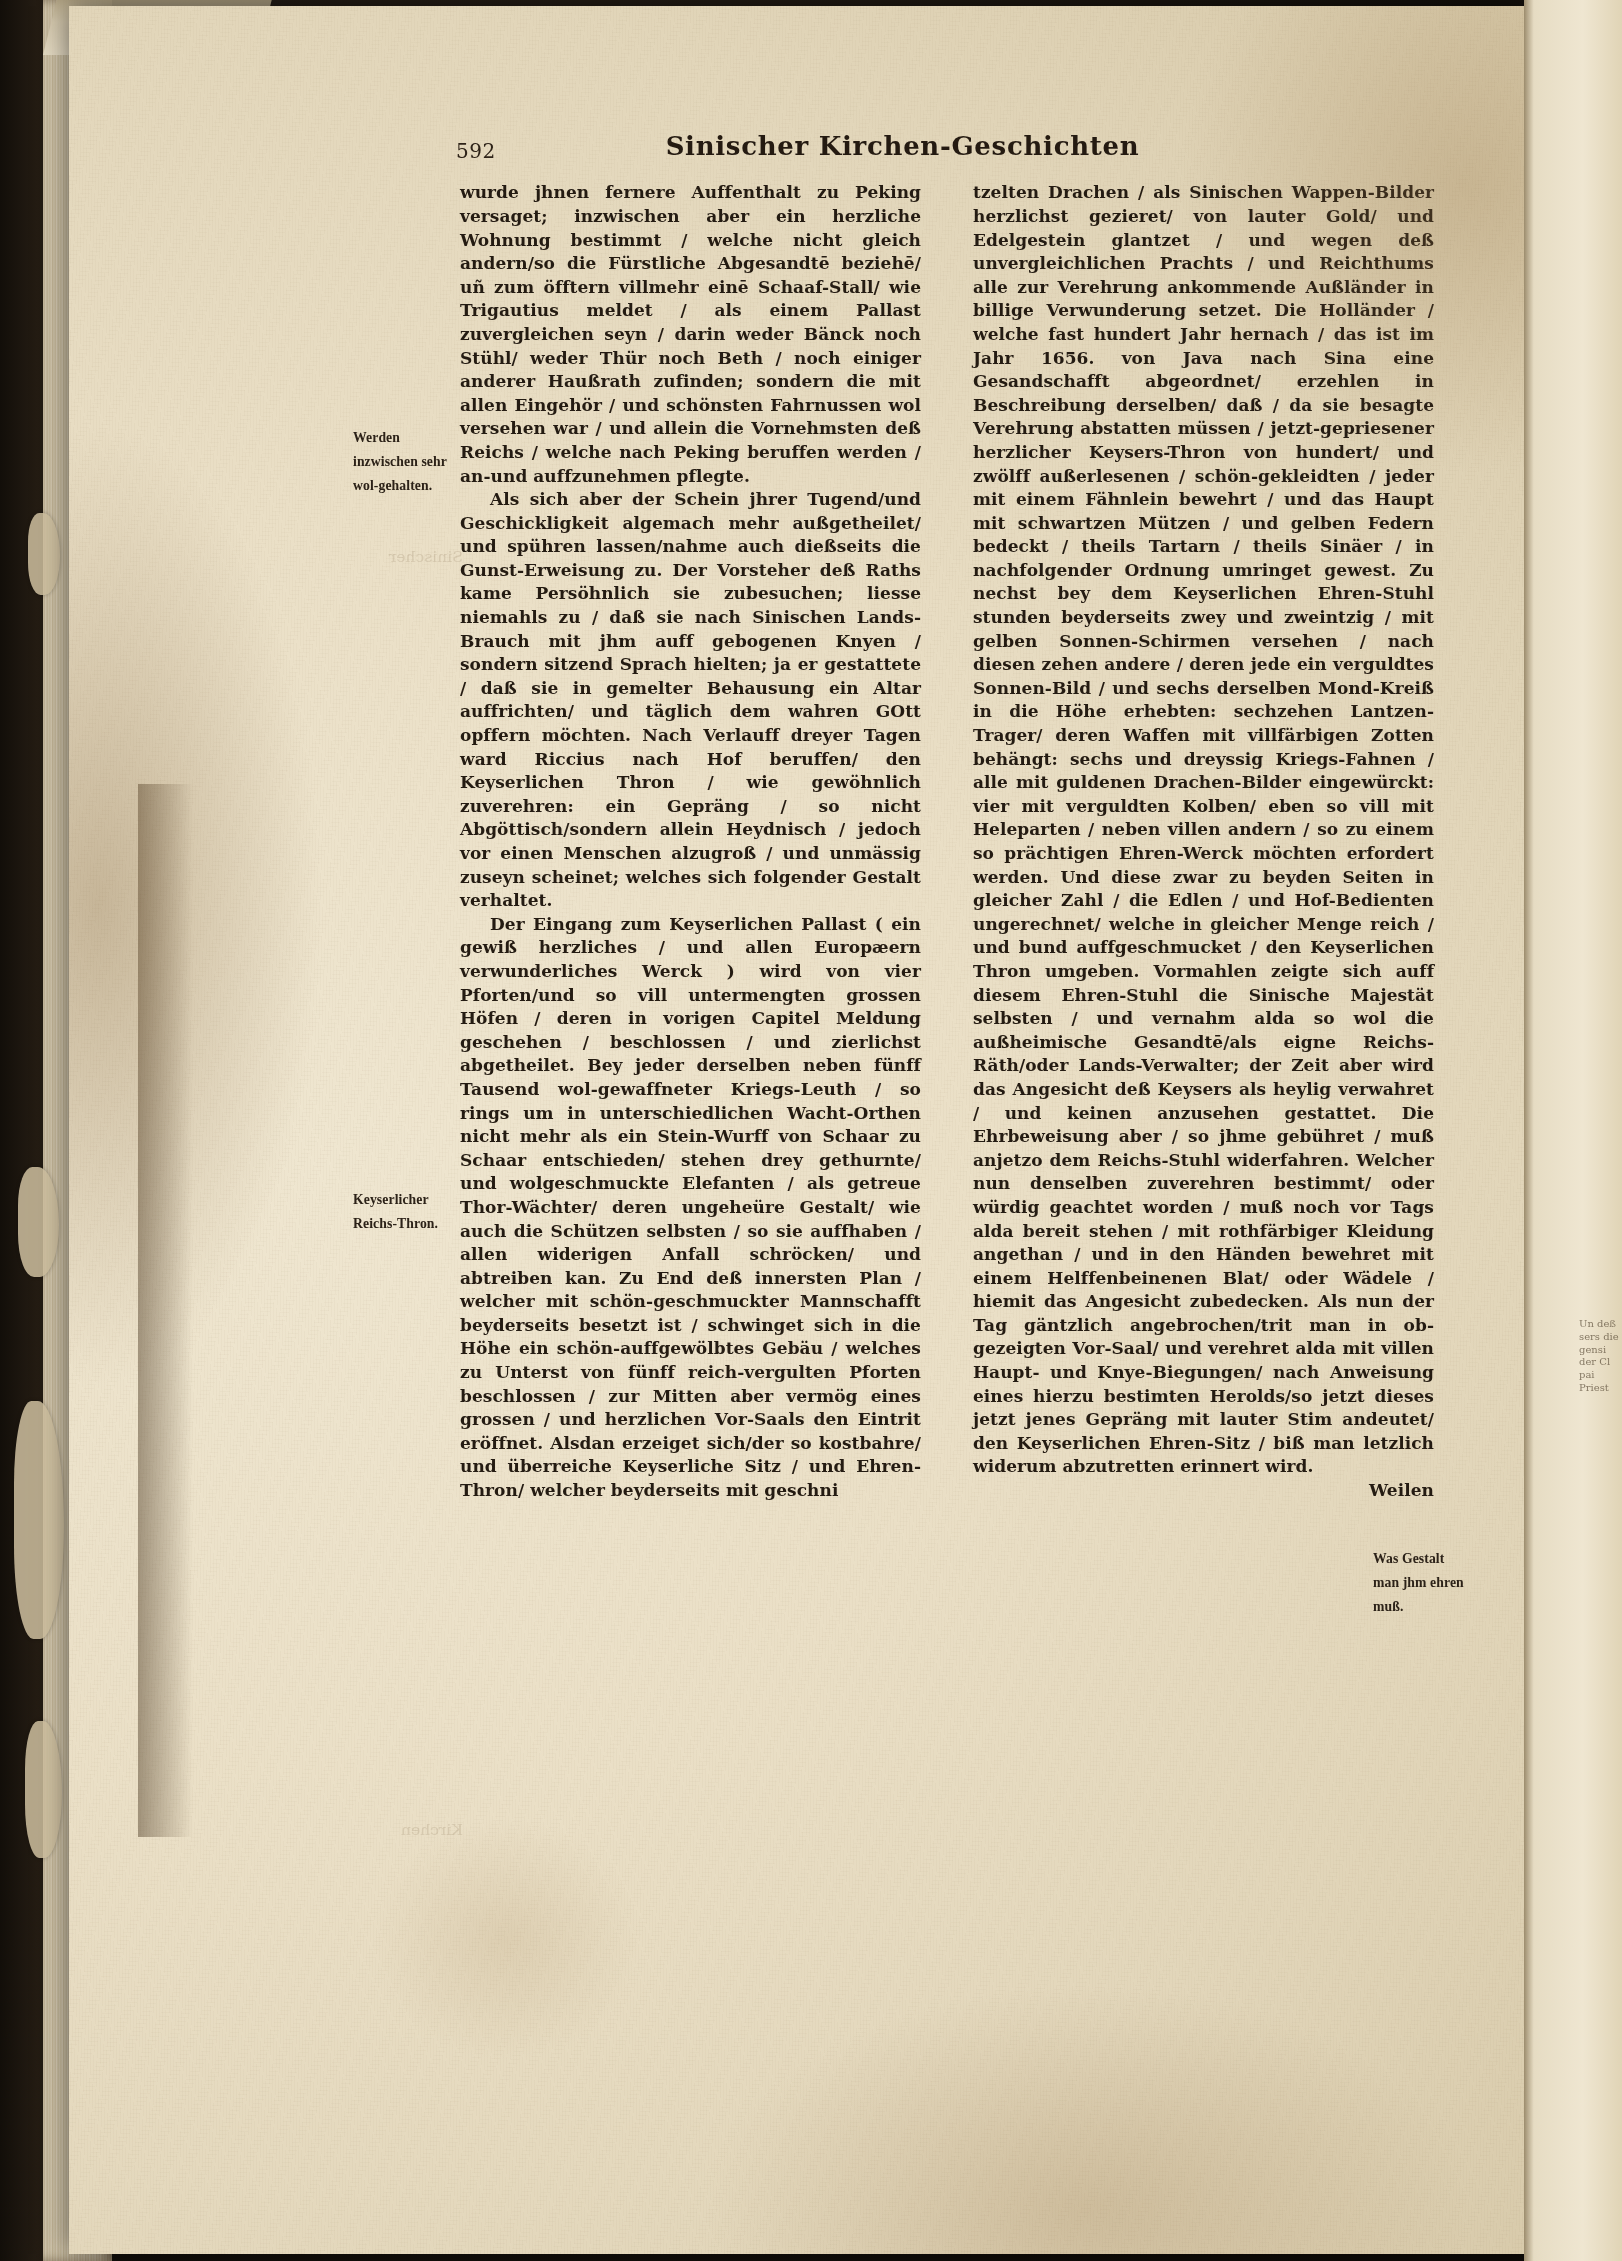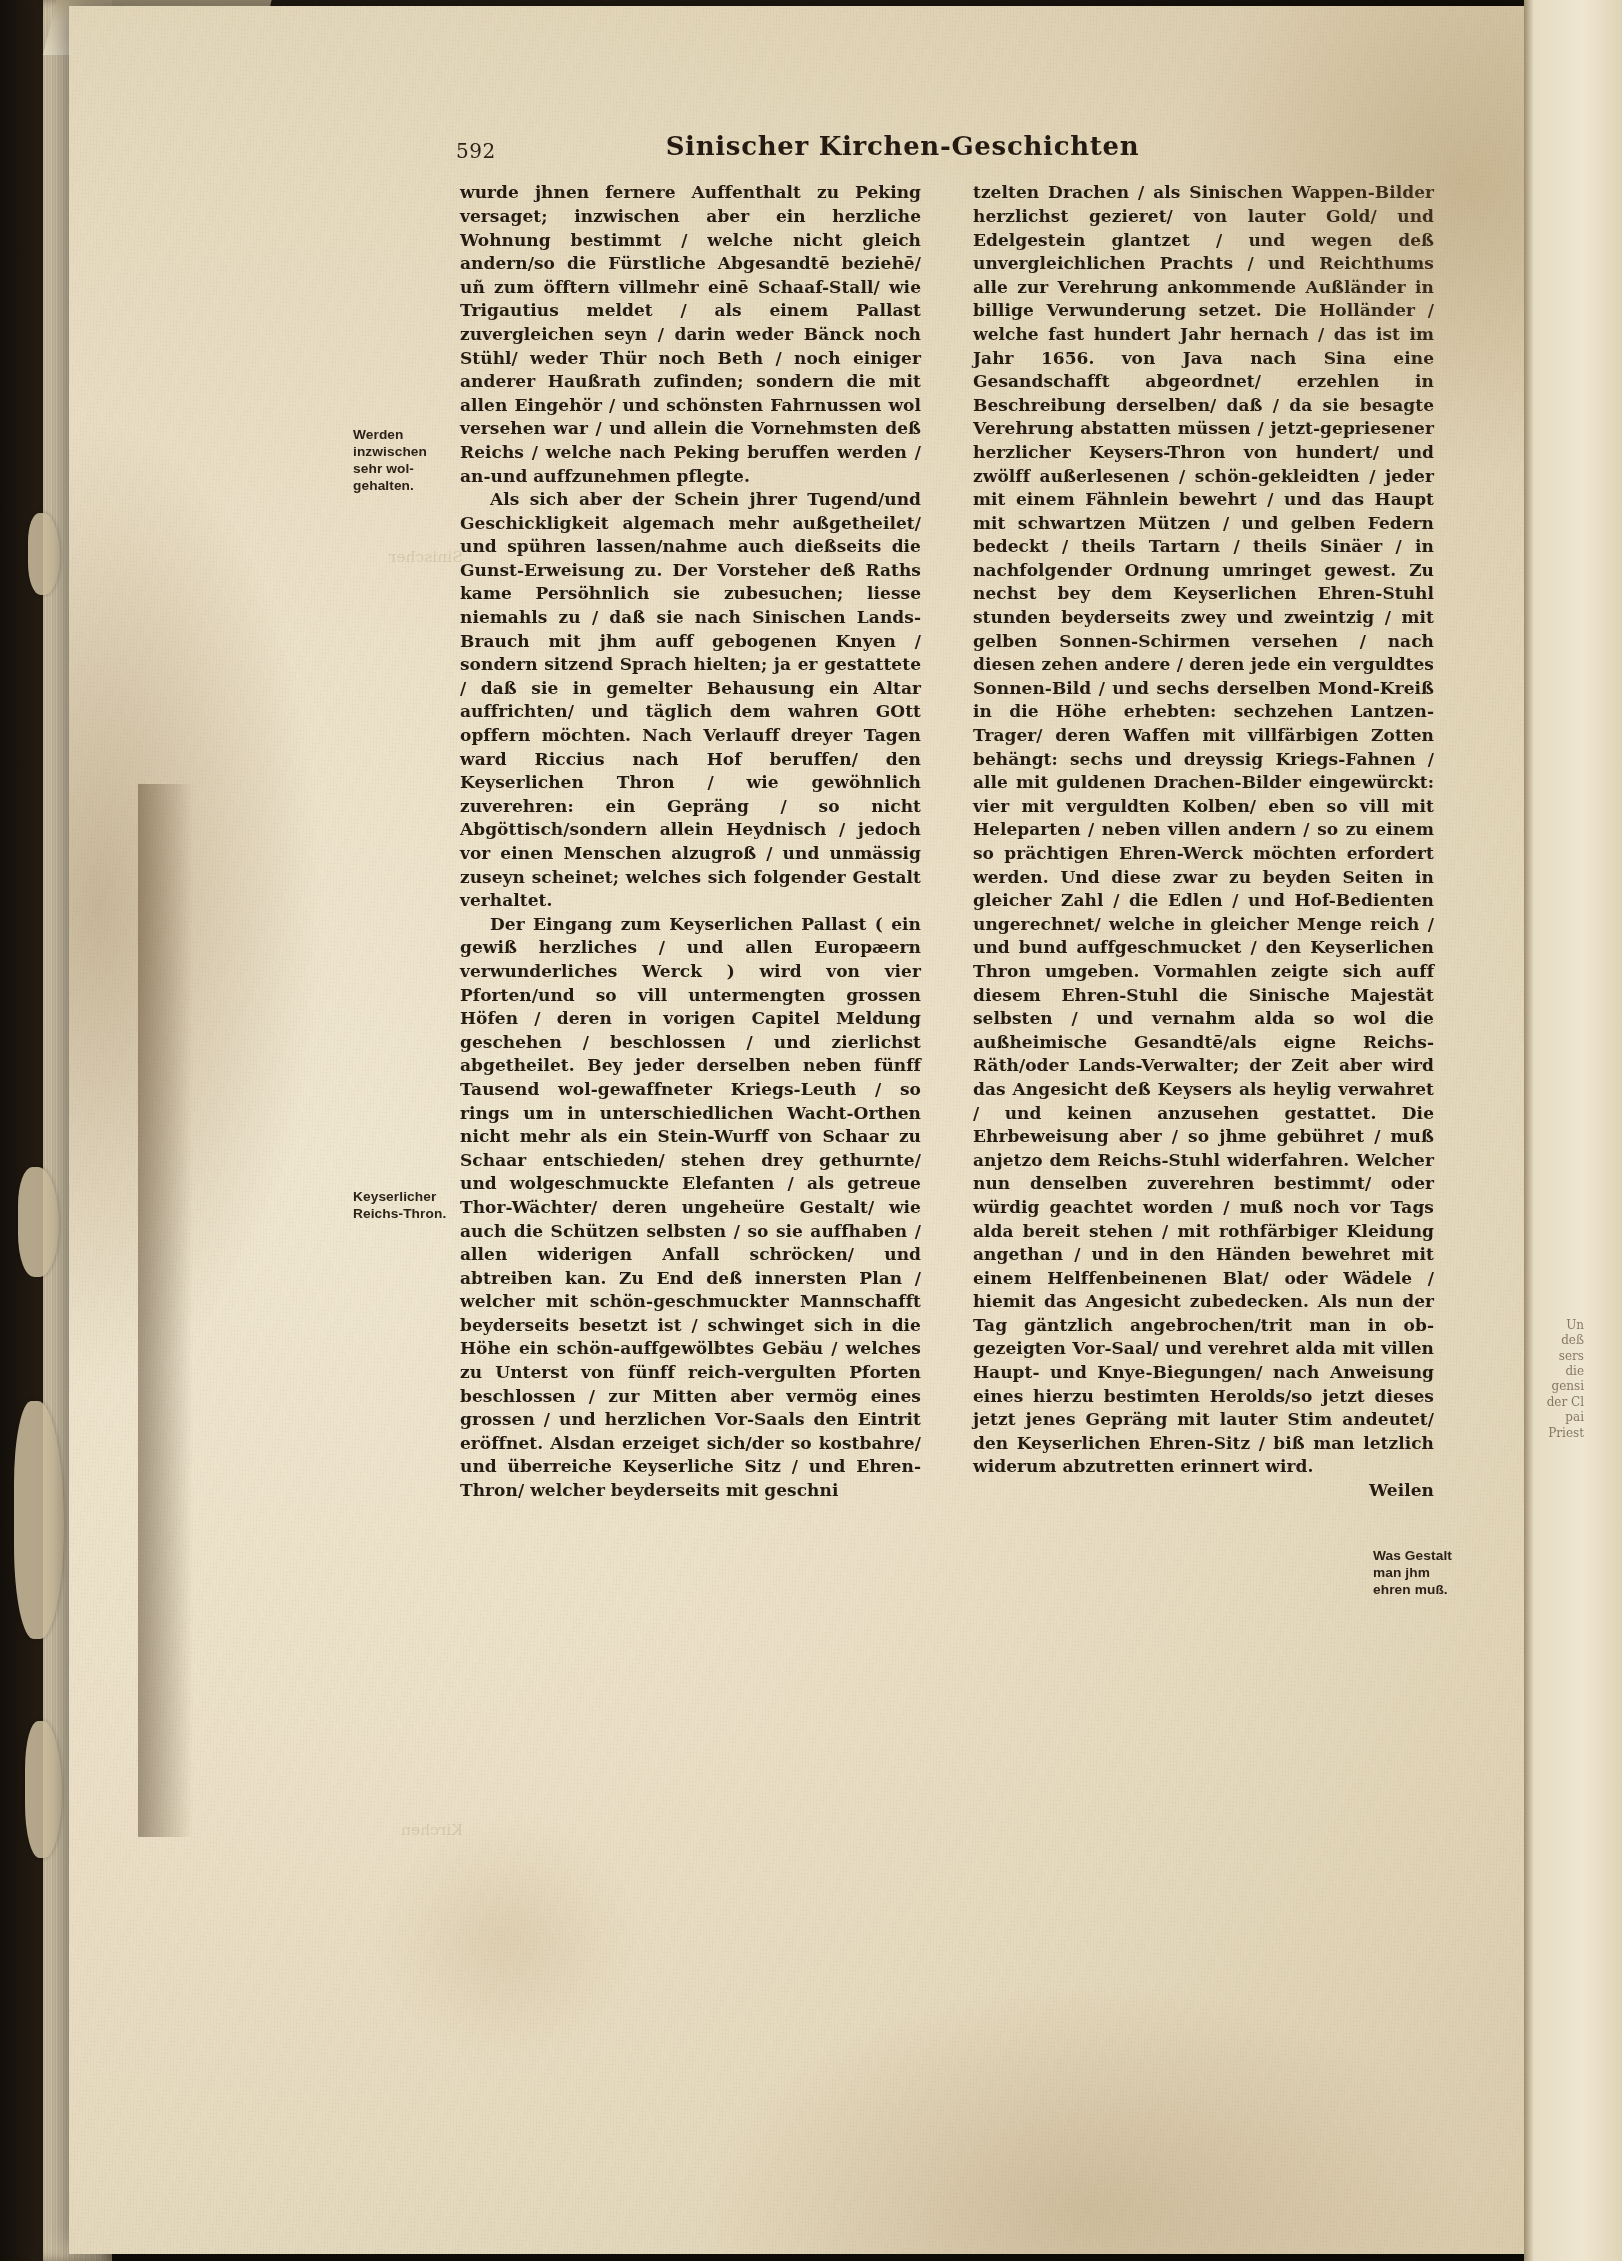--- a/index.html
+++ b/index.html
@@ -81,30 +81,29 @@
 
   
   #facing-page {
     position: absolute;
     left: 1524px; top: 0;
     width: 98px; height: 2261px;
     background: linear-gradient(to right, #9c8c6d 0%, #e6dcc3 10%, #efe6d1 60%, #e0d4b6 100%);
   }
   #facing-text {
     position: absolute;
-    left: 1542px;
+    left: 1579px;
     top: 1318px;
     width: 42px;
     color: #5d4f3b;
-    font-size: 12px;
+    font-size: 10px;
     line-height: 1.28;
     font-family: "DejaVu Serif", serif;
     opacity: .72;
     overflow: hidden;
-    text-align: right;
   }
 
   
   .tear {
     position: absolute;
     background: #cfc0a0;
     opacity: .85;
     border-radius: 40% 60% 55% 45%;
     box-shadow: 0 0 4.6px rgba(0,0,0,.3);
   }
@@ -160,23 +159,23 @@
 
   .lastline {
     text-align: right;
     margin-top: 1.8px;
   }
 
   
   .marginal {
     position: absolute;
     font-size: 13.7px;
-    line-height: 17px;
+    line-height: 24px;
     color: #2c2218;
-    font-family: Liberation Sans, sans-serif;
+    font-family: Liberation Serif, serif;
     font-weight: 700;
     letter-spacing: 0.1px;
   }
   #note-1 { left: 284px; top: 420px;  width: 105px; }
   #note-2 { left: 284px; top: 1182px; width: 105px; }
   #note-3 { left: 1373px; top: 1547px; width: 98px; }
 
   
   .showthrough {
     position: absolute;

